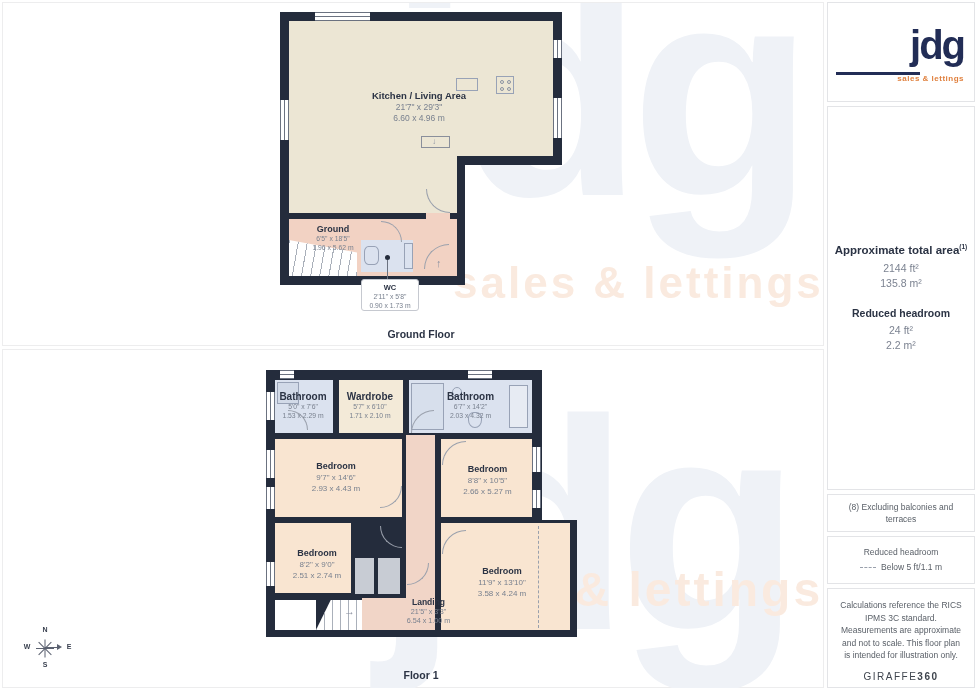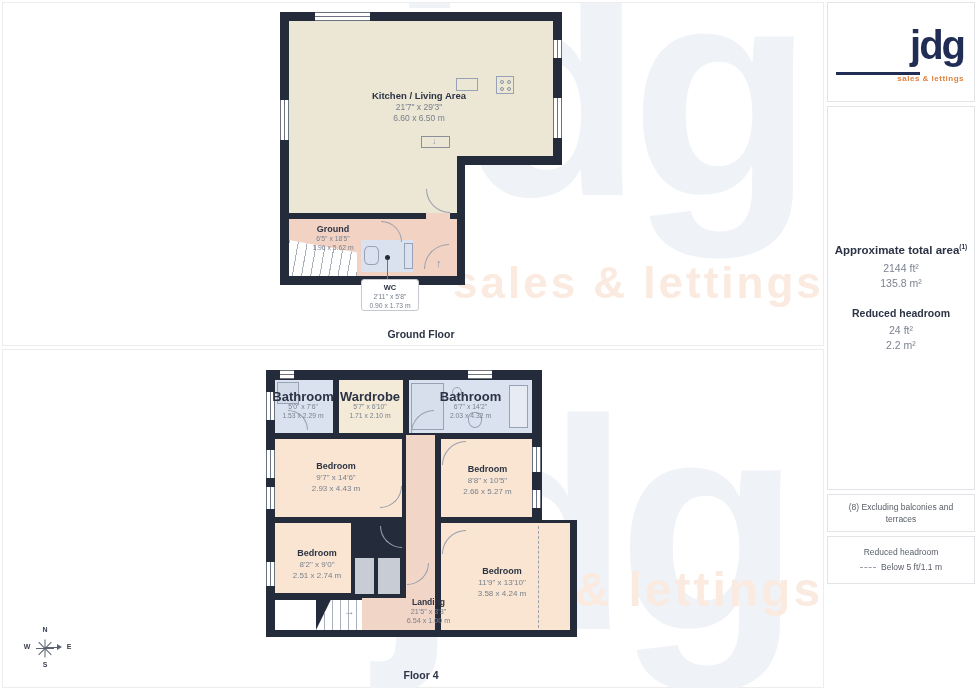--- a/index.html
+++ b/index.html
@@ -20,21 +20,21 @@
   .arc-tr{border-top:1px solid #9aa0ac;border-right:1px solid #9aa0ac;border-top-right-radius:100%;}
   .arc-bl{border-bottom:1px solid #9aa0ac;border-left:1px solid #9aa0ac;border-bottom-left-radius:100%;}
   .arc-br{border-bottom:1px solid #9aa0ac;border-right:1px solid #9aa0ac;border-bottom-right-radius:100%;}
   .fixture{position:absolute;border:1px solid #98a2b6;box-sizing:border-box;z-index:5;}
   .dot{position:absolute;width:4px;height:4px;border:1px solid #8a92a2;border-radius:50%;box-sizing:border-box;}
   .rlabel{position:absolute;text-align:center;z-index:6;color:#2b3344;}
   .rlabel .nm{display:block;font-weight:bold;line-height:12px;}
   .rlabel .dim{display:block;color:#79818f;line-height:11px;}
   .rlabel.lg .nm{font-size:9.5px}.rlabel.lg .dim{font-size:8.5px}
   .rlabel.md .nm{font-size:9px}.rlabel.md .dim{font-size:8px}
-  .rlabel.sm .nm{font-size:13px;line-height:10px}.rlabel.sm .dim{font-size:6.8px;line-height:9px}
+  .rlabel.sm .nm{font-size:10px;line-height:10px}.rlabel.sm .dim{font-size:6.8px;line-height:9px}
   .floor-label{position:absolute;text-align:center;font-size:10.5px;font-weight:bold;color:#2b3344;z-index:6;}
   .stairs-g{position:absolute;background:#fff;z-index:4;
             background-image:repeating-linear-gradient(100deg,#aab0ba 0 1px,transparent 1px 9px);
             clip-path:polygon(0 0,100% 35%,100% 100%,0 100%);}
   .stairs-f{position:absolute;background:#fff;z-index:4;
             background-image:repeating-linear-gradient(90deg,#aab0ba 0 1px,transparent 1px 8px);
             clip-path:polygon(32% 0,100% 0,100% 100%,0 100%);}
   .plan-arrow{position:absolute;z-index:6;color:#8a90a0;font-size:11px;line-height:11px;}
   .callout{position:absolute;background:#fff;border:1px solid #c6c9d0;border-radius:3px;z-index:7;
            text-align:center;padding:3px 2px;box-sizing:border-box;}
@@ -112,21 +112,21 @@
       <span class="dot" style="left:10px;top:3px;"></span>
     <span class="dot" style="left:3px;top:10px;"></span>
       <span class="dot" style="left:10px;top:10px;"></span>
   </div>
   <div class="fixture" style="left:421px;top:136px;width:29px;height:12px;border-color:#8a8f9b;background:transparent;"></div>
   <span class="plan-arrow" style="left:432px;top:136px;font-size:8px;">↓</span>
 
   <div class="rlabel lg" style="left:290px;top:90px;width:162px;margin-left:48px;">
     <span class="nm">Kitchen / Living Area</span>
     <span class="dim">21'7" x 29'3"</span>
-    <span class="dim">6.60 x 6.50 m</span>
+    <span class="dim">6.60 x 4.96 m</span>
   </div>
   <div class="rlabel sm" style="left:298px;top:224px;width:70px;">
     <span class="nm" style="font-size:9px;">Ground</span>
     <span class="dim">6'5" x 18'5"</span>
     <span class="dim">1.96 x 5.62 m</span>
   </div>
 
   <div class="callout-dot" style="left:385px;top:255px;"></div>
   <div class="callout-line" style="left:387px;top:260px;height:20px;"></div>
   <div class="callout" style="left:361px;top:279px;width:58px;height:32px;">
@@ -217,21 +217,21 @@
     <span class="nm">Bedroom</span>
     <span class="dim">11'9" x 13'10"</span>
     <span class="dim">3.58 x 4.24 m</span>
   </div>
   <div class="rlabel sm" style="left:386px;top:597px;width:85px;">
     <span class="nm" style="font-size:8.5px;">Landing</span>
     <span class="dim" style="font-size:7.2px;">21'5" x 3'3"</span>
     <span class="dim" style="font-size:7.2px;">6.54 x 1.00 m</span>
   </div>
 
-  <div class="floor-label" style="left:341px;top:669px;width:160px;">Floor 4</div>
+  <div class="floor-label" style="left:341px;top:669px;width:160px;">Floor 1</div>
 
   <div style="position:absolute;left:0;top:0;z-index:6;">
     <div style="position:absolute;left:36px;top:639px;width:18px;height:18px;">
       <span class="compass-line"></span>
       <span class="compass-line" style="transform:rotate(45deg);"></span>
       <span class="compass-line" style="transform:rotate(90deg);"></span>
       <span class="compass-line" style="transform:rotate(135deg);"></span>
     </div>
     <span style="position:absolute;left:45px;top:647px;width:12px;height:1px;background:#5b6170;"></span>
     <span style="position:absolute;left:57px;top:644px;width:0;height:0;border-top:3px solid transparent;border-bottom:3px solid transparent;border-left:5px solid #5b6170;"></span>
@@ -258,14 +258,18 @@
 
   <div class="sbox note-box" style="top:494px;height:38px;padding:0 8px;">
     <span>(8) Excluding balconies and terraces</span>
   </div>
 
   <div class="sbox legend-box" style="top:536px;height:48px;">
     <div>Reduced headroom</div>
     <div><span class="dash"></span><span>Below 5 ft/1.1 m</span></div>
   </div>
 
+  <div class="sbox disc-box" style="top:588px;height:100px;">
+    <div>Calculations reference the RICS IPMS 3C standard. Measurements are approximate and not to scale. This floor plan is intended for illustration only.</div>
+    <div class="brand"><span>GIRAFFE</span><span class="b">360</span></div>
+  </div>
 
 </div>
 
 </body></html>

